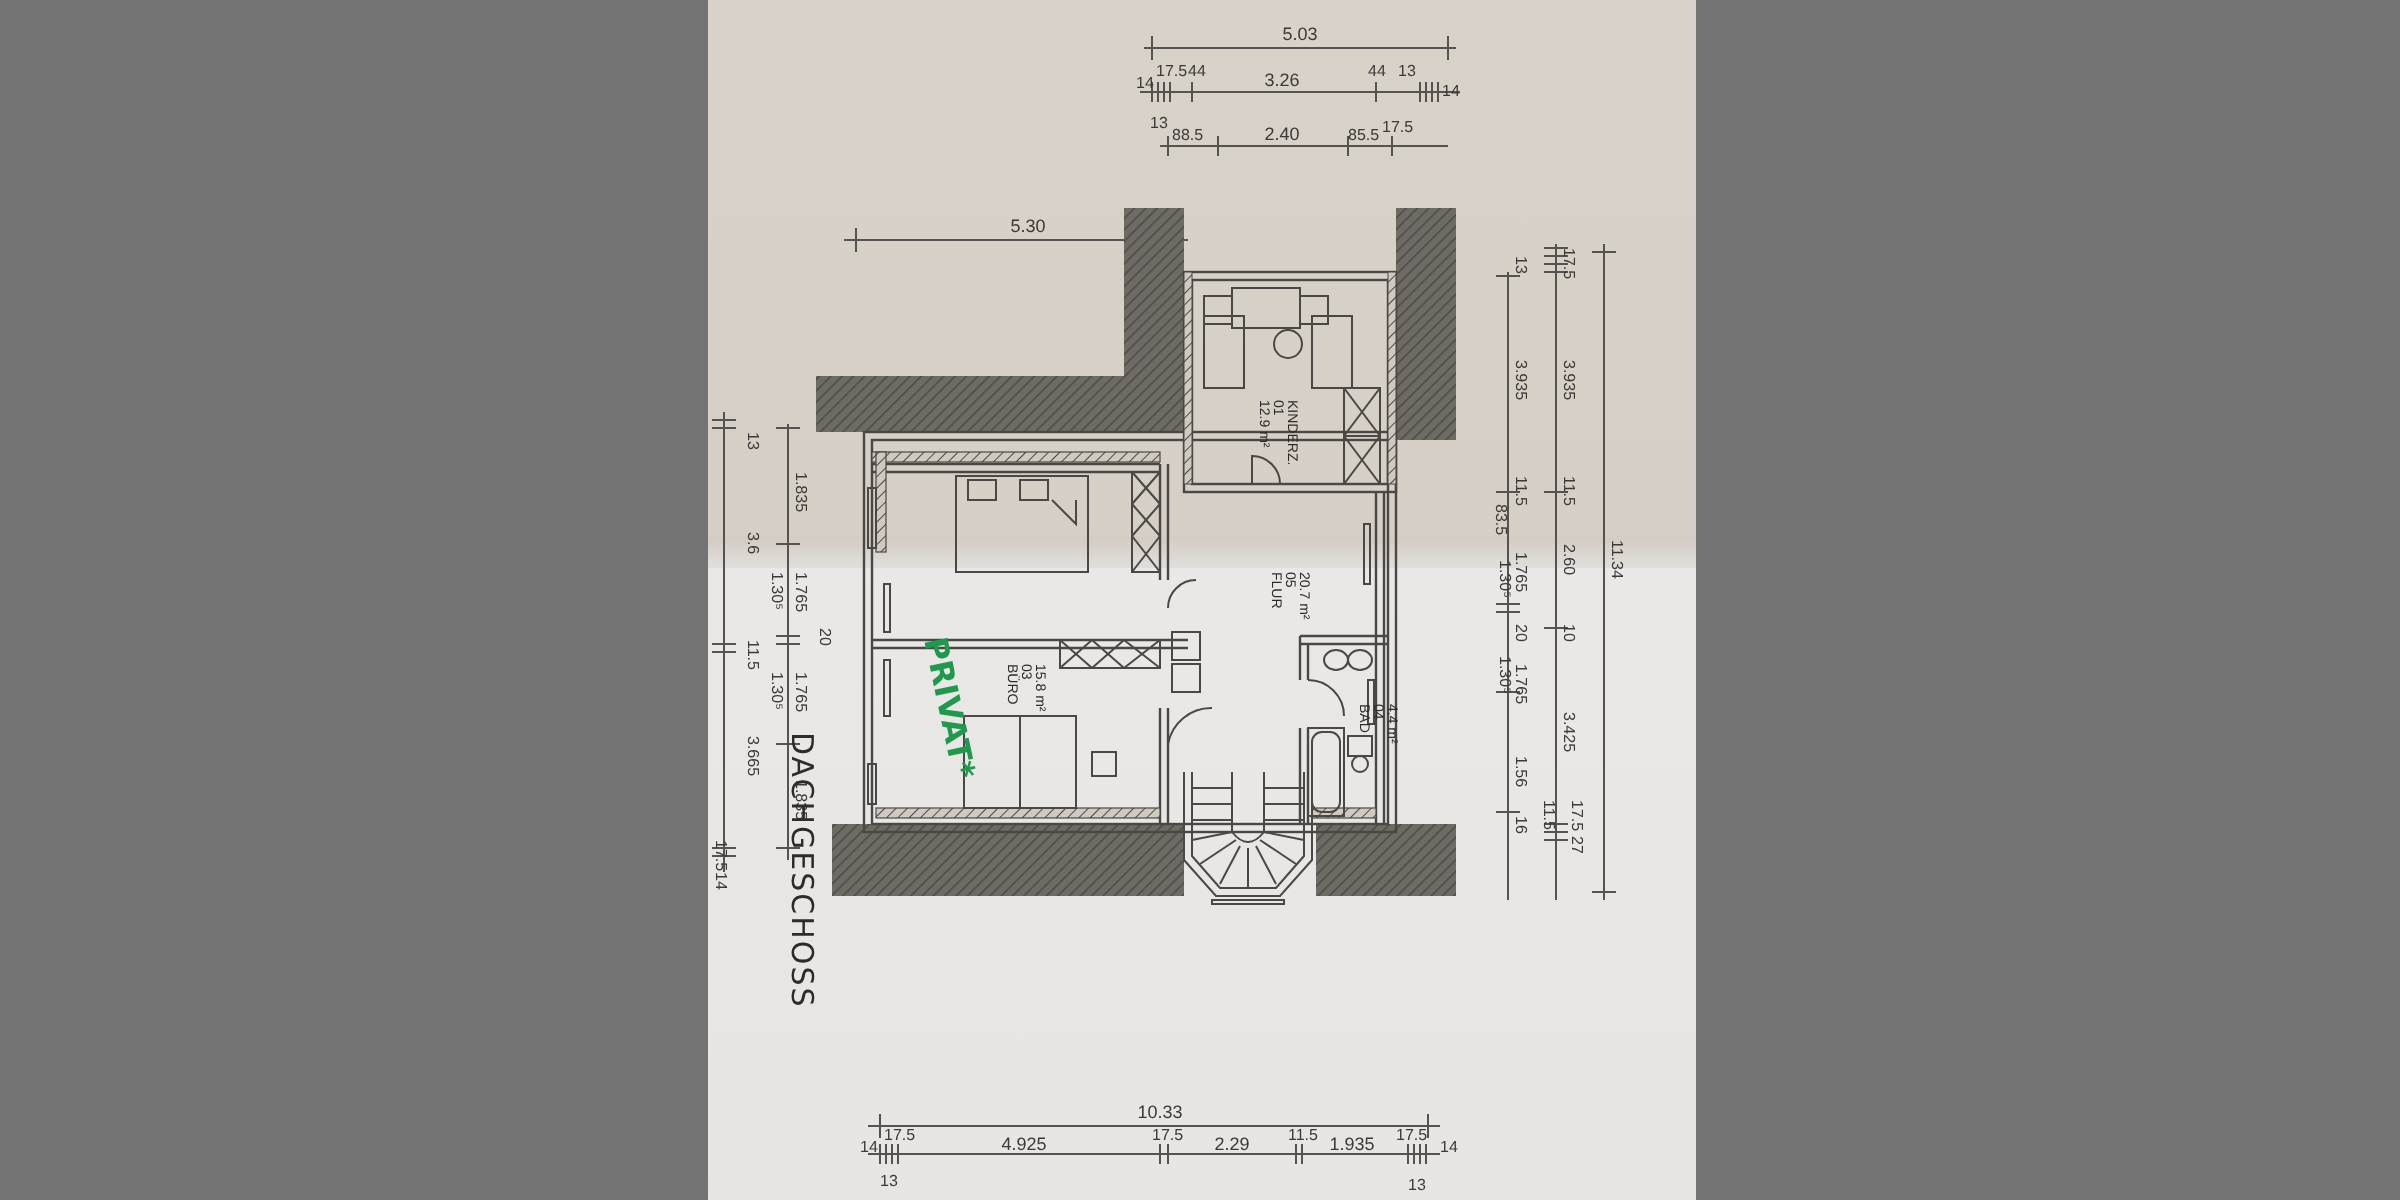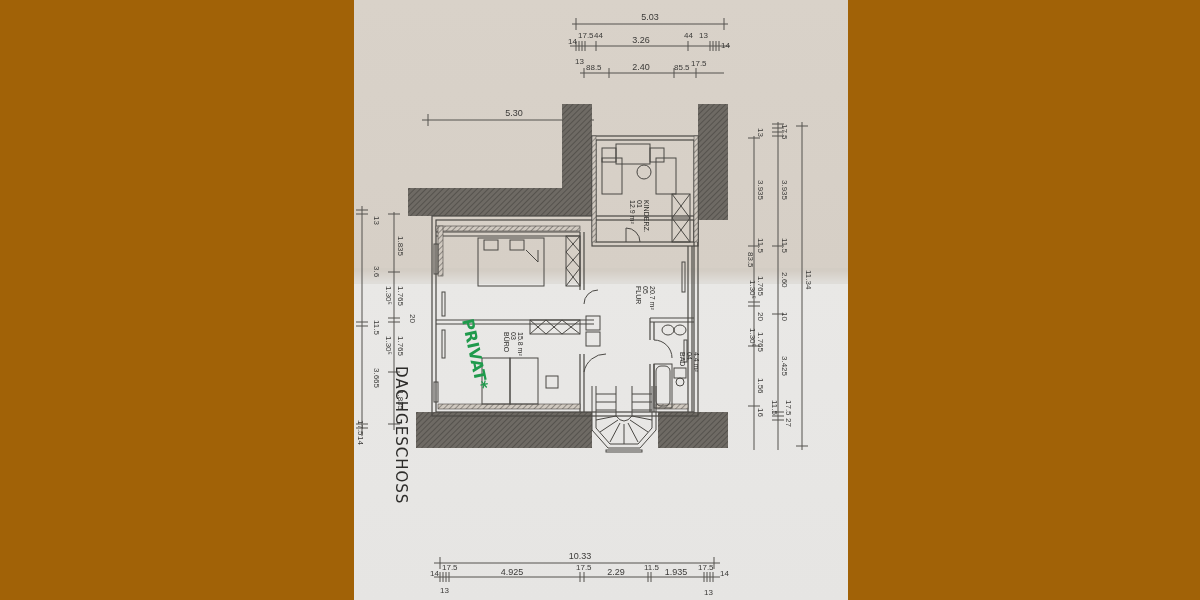--- a/index.html
+++ b/index.html
@@ -1,16 +1,16 @@
 <!DOCTYPE html>
 <html><head>
 <meta charset="utf-8">
 <style>
   html,body{margin:0;padding:0;width:1200px;height:600px;background:#ffffff;overflow:hidden;}
-  .stage{position:relative;width:1200px;height:600px;background:#a16207;}
+  .stage{position:relative;width:1200px;height:600px;background:#737373;}
   .paper{position:absolute;left:354px;top:0;width:494px;height:600px;overflow:hidden;
     background:linear-gradient(to bottom,#d9d2c9 0px,#d6cfc6 270px,#e9e8e6 282px,#e6e5e3 600px);}
   svg{position:absolute;left:0;top:0;}
   .dim{font-family:"Liberation Sans",sans-serif;font-size:9px;fill:#3b3a38;}
   .dim-s{font-family:"Liberation Sans",sans-serif;font-size:8px;fill:#3b3a38;}
   .room{font-family:"Liberation Sans",sans-serif;font-size:7px;fill:#2c2b29;}
   .title{font-family:"DejaVu Sans",sans-serif;font-size:15px;fill:#2d2c2a;letter-spacing:1px;}
   .note{font-family:"DejaVu Sans",sans-serif;font-size:16px;fill:#1f9a4c;font-weight:bold;}
 </style>
 </head>

